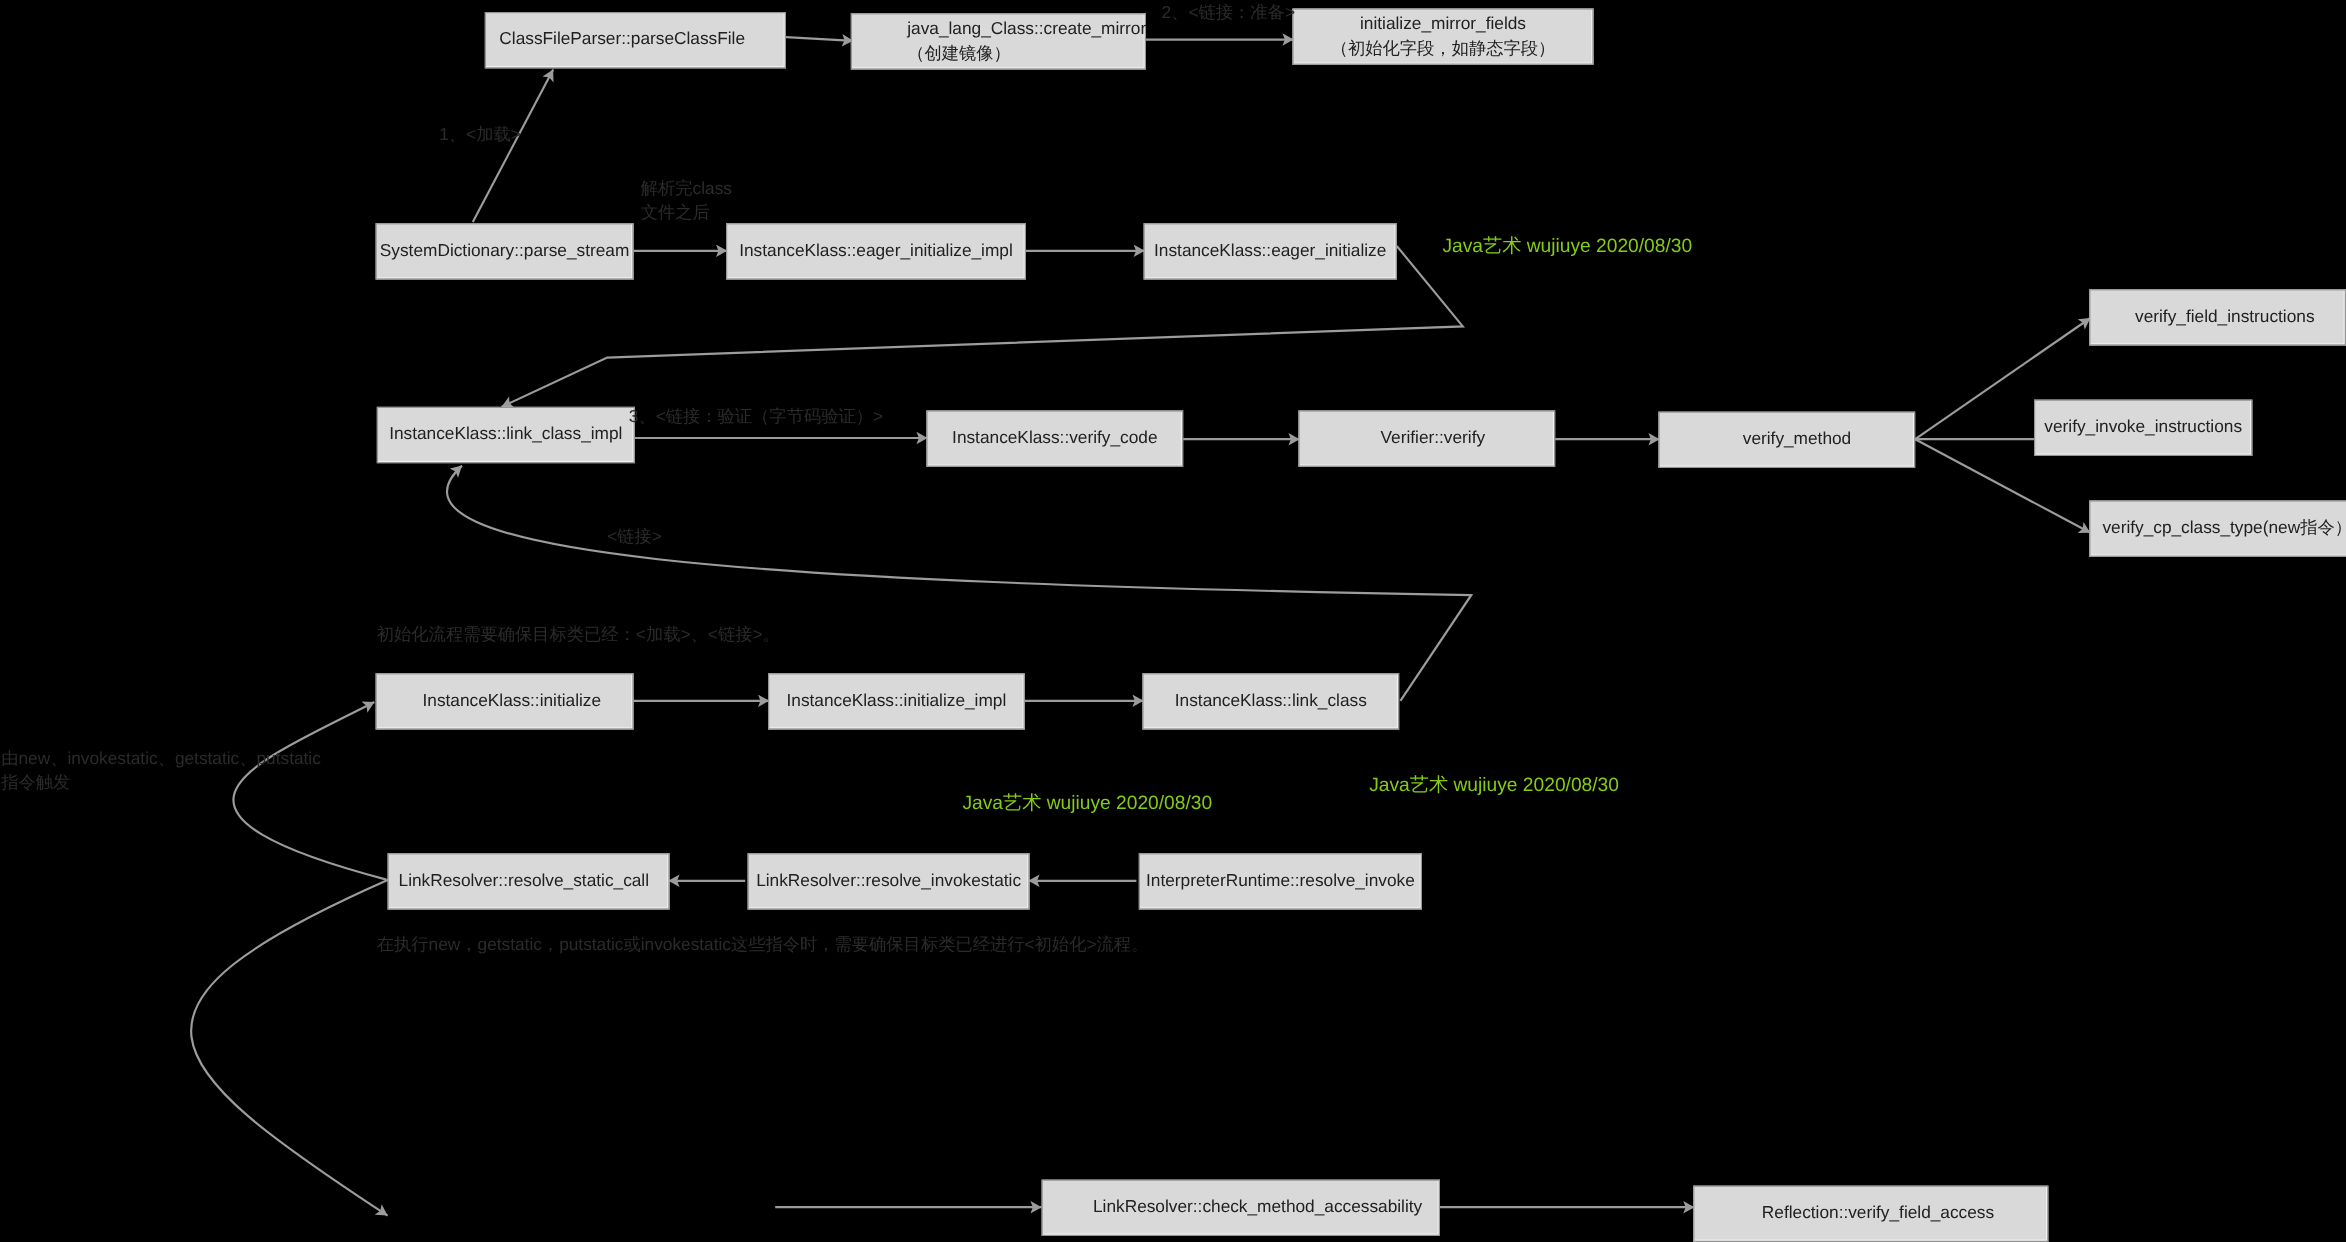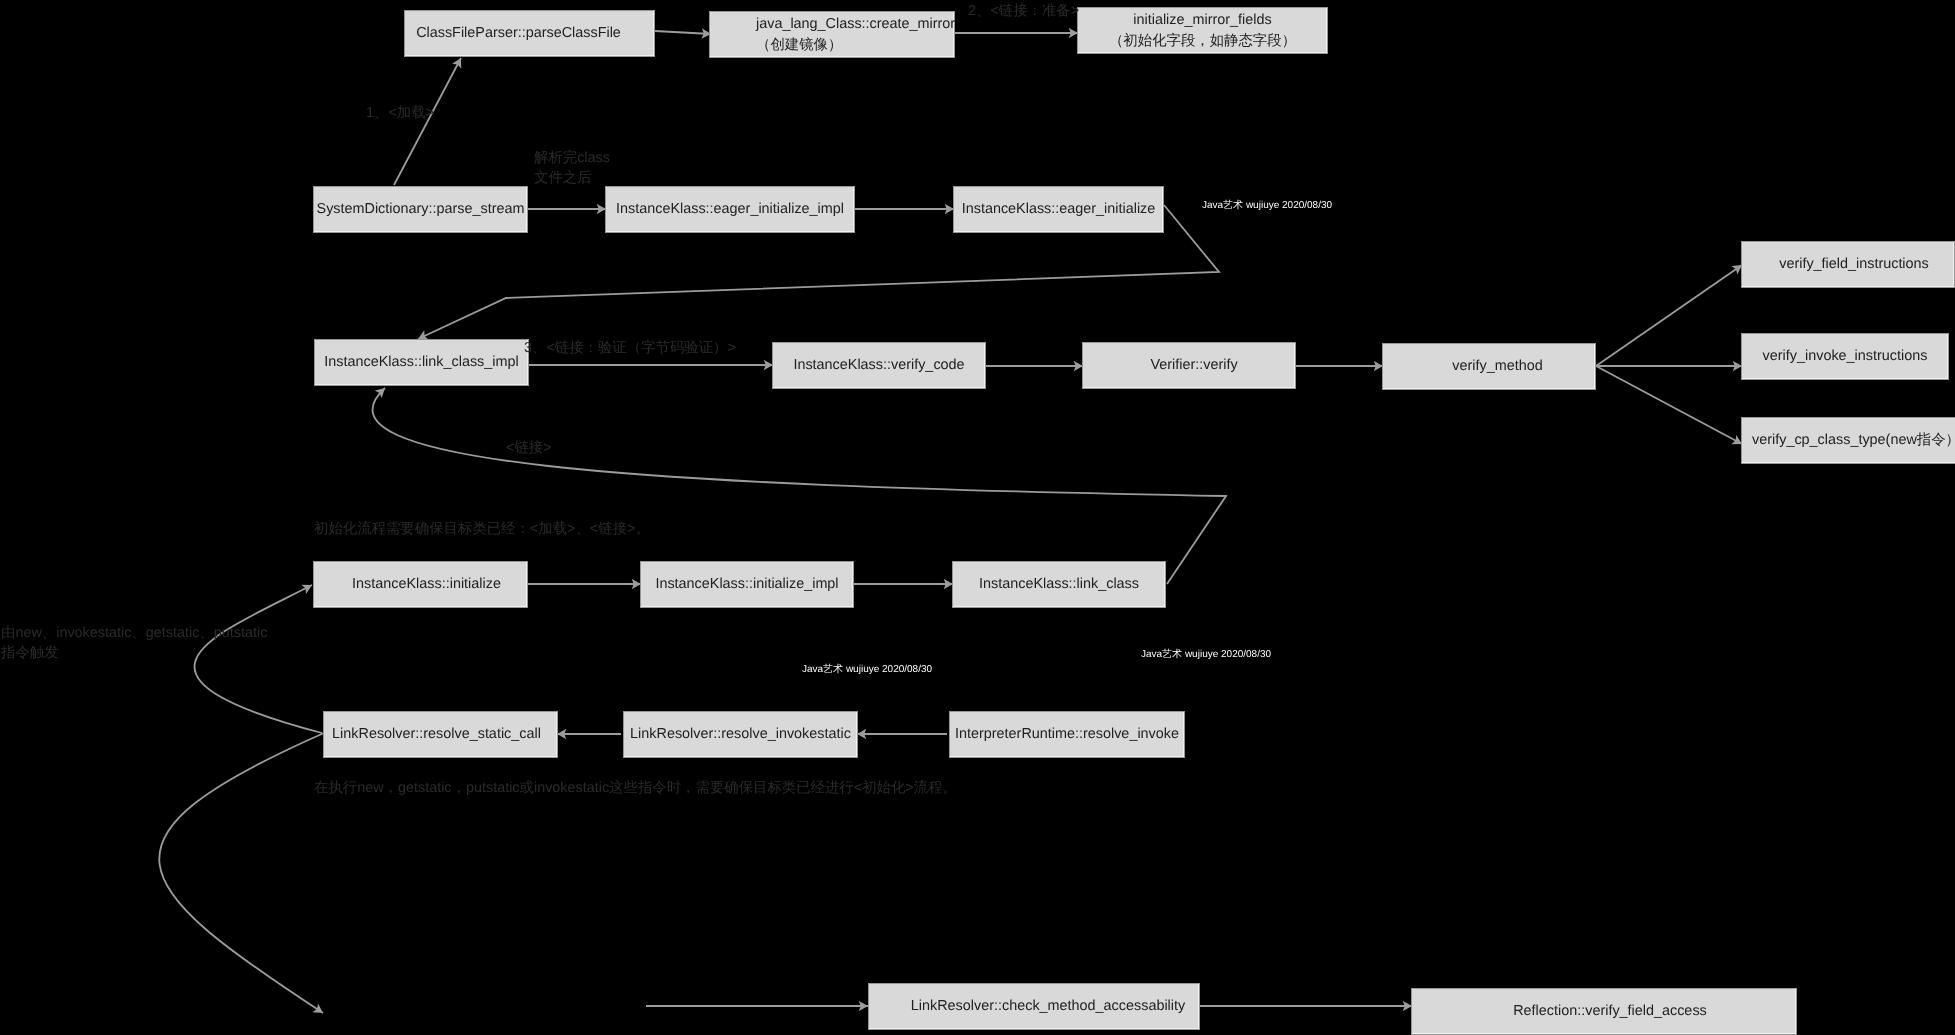--- a/index.html
+++ b/index.html
@@ -8,21 +8,21 @@
     font-family:"Liberation Sans",sans-serif;
     -webkit-font-smoothing:antialiased;text-rendering:geometricPrecision;}
   #edge-layer{position:absolute;left:0;top:0;width:1955px;height:1035px;pointer-events:none;}
   .edge{fill:none;stroke:#9c9c9c;stroke-width:1.8;}
   .node{position:absolute;box-sizing:border-box;
     background:#d9d9d9;border:1px solid #969696;box-shadow:inset -1px -1px 0 0 #f0f0f0;
     display:flex;align-items:center;justify-content:center;
     color:#212121;font-size:14.4px;line-height:21px;text-align:center;white-space:pre;}
   .node-left{justify-content:flex-start;text-align:left;padding-left:46px;}
   .lbl{position:absolute;color:#2b2b2b;font-size:14.4px;line-height:20px;white-space:pre;}
-  .wm{position:absolute;color:#ffffff;font-size:10px;line-height:14px;white-space:nowrap;}
+  .wm{position:absolute;color:#84cc16;font-size:16px;line-height:14px;white-space:nowrap;}
 </style>
 </head>
 <body>
 
 <div id="stage">
 
   <svg id="edge-layer" viewBox="0 0 1955 1035">
     <defs>
       <marker id="arrowhead" markerWidth="11" markerHeight="11" refX="9.6" refY="5.2" orient="auto" markerUnits="userSpaceOnUse">
         <path d="M 0.3,0 L 9.6,5.2 L 0.3,10.4 L 2.3,5.2 Z" fill="#9c9c9c"></path>
@@ -57,30 +57,30 @@
   <div class="node" style="left:1077px;top:7px;width:251px;height:47px">initialize_mirror_fields
 （初始化字段，如静态字段）</div>
   <div class="node" style="left:313px;top:186px;width:215px;height:47px">SystemDictionary::parse_stream</div>
   <div class="node" style="left:605px;top:186px;width:250px;height:47px">InstanceKlass::eager_initialize_impl</div>
   <div class="node" style="left:953px;top:186px;width:211px;height:47px">InstanceKlass::eager_initialize</div>
   <div class="node" style="left:314px;top:339px;width:215px;height:47px">InstanceKlass::link_class_impl</div>
   <div class="node" style="left:772px;top:342px;width:214px;height:47px">InstanceKlass::verify_code</div>
   <div class="node" style="left:1082px;top:342px;width:214px;height:47px;padding-left:10px">Verifier::verify</div>
   <div class="node" style="left:1382px;top:343px;width:214px;height:47px;padding-left:17px">verify_method</div>
   <div class="node" style="left:1741px;top:241px;width:214px;height:47px;padding-left:12px">verify_field_instructions</div>
-  <div class="node" style="left:1741px;top:333px;width:208px;height:47px;padding-left:0">verify_invoke_instructions</div>
+  <div class="node" style="left:1695px;top:333px;width:182px;height:47px;padding-left:0">verify_invoke_instructions</div>
   <div class="node" style="left:1741px;top:417px;width:230px;height:47px">verify_cp_class_type(new指令）</div>
   <div class="node" style="left:313px;top:561px;width:215px;height:47px;padding-left:12px">InstanceKlass::initialize</div>
   <div class="node" style="left:640px;top:561px;width:214px;height:47px">InstanceKlass::initialize_impl</div>
   <div class="node" style="left:952px;top:561px;width:214px;height:47px">InstanceKlass::link_class</div>
   <div class="node" style="left:323px;top:711px;width:235px;height:47px;padding-right:8px">LinkResolver::resolve_static_call</div>
   <div class="node" style="left:623px;top:711px;width:235px;height:47px">LinkResolver::resolve_invokestatic</div>
   <div class="node" style="left:949px;top:711px;width:236px;height:47px">InterpreterRuntime::resolve_invoke</div>
   <div class="node" style="left:868px;top:983px;width:332px;height:47px;padding-left:28px">LinkResolver::check_method_accessability</div>
-  <div class="node" style="left:1411px;top:988px;width:386px;height:47px;padding-left:12px">Reflection::verify_field_access</div>
+  <div class="node" style="left:1411px;top:988px;width:296px;height:47px;padding-left:12px">Reflection::verify_field_access</div>
 
   <div class="lbl" style="left:366px;top:103px">1、&lt;加载&gt;</div>
   <div class="lbl" style="left:968px;top:1px">2、&lt;链接：准备&gt;</div>
   <div class="lbl" style="left:534px;top:148px">解析完class
 文件之后</div>
   <div class="lbl" style="left:524px;top:338px">3、&lt;链接：验证（字节码验证）&gt;</div>
   <div class="lbl" style="left:506px;top:438px">&lt;链接&gt;</div>
   <div class="lbl" style="left:314px;top:519px">初始化流程需要确保目标类已经：&lt;加载&gt;、&lt;链接&gt;。</div>
   <div class="lbl" style="left:1px;top:623px">由new、invokestatic、getstatic、putstatic
 指令触发</div>

